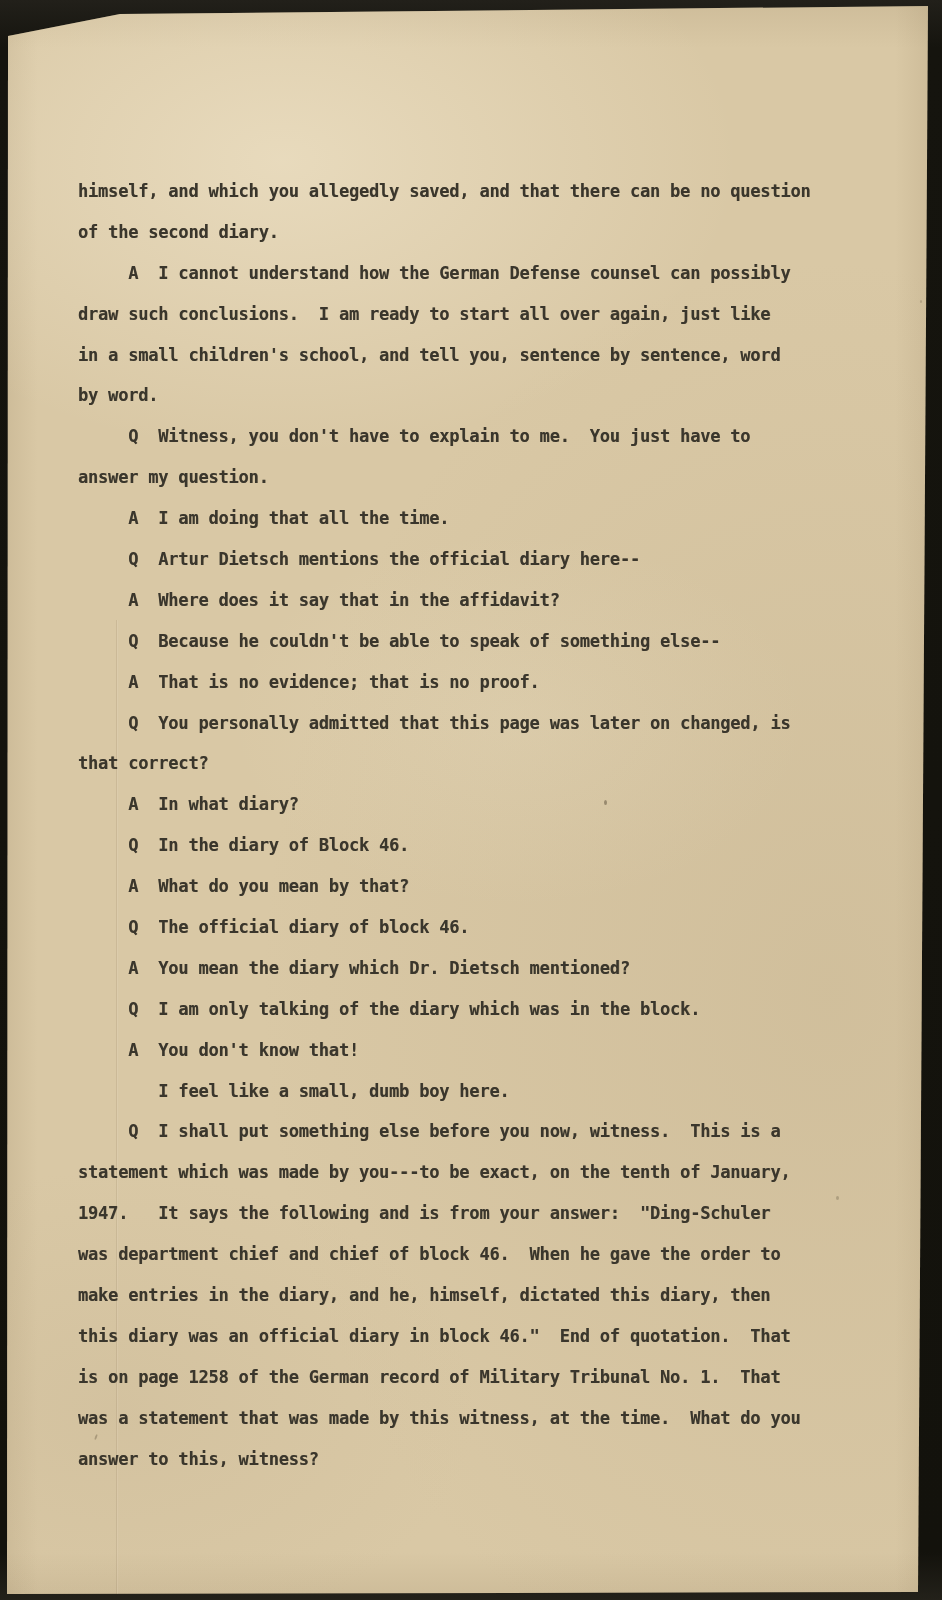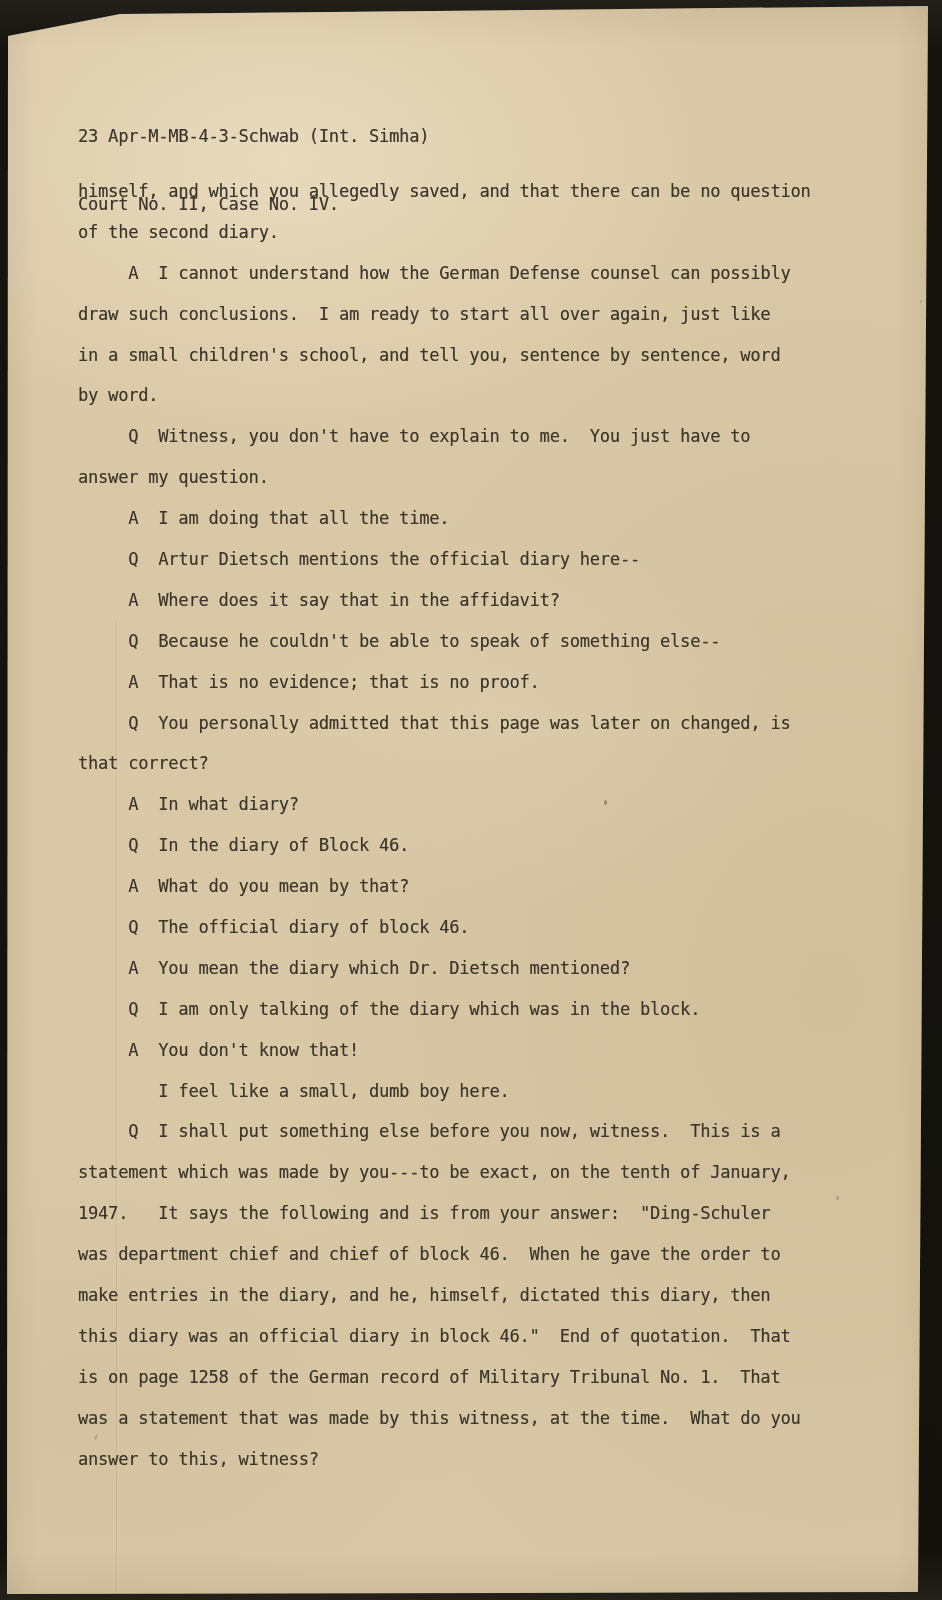--- a/index.html
+++ b/index.html
@@ -56,20 +56,21 @@
     line-height: 22.5px;
     letter-spacing: -0.2px;
   }
   .body-lines {
     position: absolute;
     left: 78px; top: 171px;
     width: 740px;
     font-size: 17px;
     line-height: 40.9px;
     letter-spacing: -0.2px;
+    font-weight: bold;
   }
   .line { height: 40.9px; }
   .page-number {
     position: absolute;
     left: 78px; top: 1466px;
     width: 730px;
     text-align: center;
     font-size: 17px;
     letter-spacing: -0.2px;
   }
@@ -78,21 +79,17 @@
 <body>
 
 <div class="stage">
   <div class="paper">
     <div class="crease"></div>
     <div class="speck s1"></div>
     <div class="speck s2"></div>
     <div class="speck s3"></div>
     <div class="speck s4"></div>
 
-    <div class="doc-header ink">
-      <div>23 Apr-M-MB-4-3-Schwab (Int. Simha)</div>
-      <div>Court No. II, Case No. IV.</div>
-    </div>
 
     <div class="body-lines ink"><div class="line">himself, and which you allegedly saved, and that there can be no question</div><div class="line">of the second diary.</div><div class="line">     A  I cannot understand how the German Defense counsel can possibly</div><div class="line">draw such conclusions.  I am ready to start all over again, just like</div><div class="line">in a small children's school, and tell you, sentence by sentence, word</div><div class="line">by word.</div><div class="line">     Q  Witness, you don't have to explain to me.  You just have to</div><div class="line">answer my question.</div><div class="line">     A  I am doing that all the time.</div><div class="line">     Q  Artur Dietsch mentions the official diary here--</div><div class="line">     A  Where does it say that in the affidavit?</div><div class="line">     Q  Because he couldn't be able to speak of something else--</div><div class="line">     A  That is no evidence; that is no proof.</div><div class="line">     Q  You personally admitted that this page was later on changed, is</div><div class="line">that correct?</div><div class="line">     A  In what diary?</div><div class="line">     Q  In the diary of Block 46.</div><div class="line">     A  What do you mean by that?</div><div class="line">     Q  The official diary of block 46.</div><div class="line">     A  You mean the diary which Dr. Dietsch mentioned?</div><div class="line">     Q  I am only talking of the diary which was in the block.</div><div class="line">     A  You don't know that!</div><div class="line">        I feel like a small, dumb boy here.</div><div class="line">     Q  I shall put something else before you now, witness.  This is a</div><div class="line">statement which was made by you---to be exact, on the tenth of January,</div><div class="line">1947.   It says the following and is from your answer:  "Ding-Schuler</div><div class="line">was department chief and chief of block 46.  When he gave the order to</div><div class="line">make entries in the diary, and he, himself, dictated this diary, then</div><div class="line">this diary was an official diary in block 46."  End of quotation.  That</div><div class="line">is on page 1258 of the German record of Military Tribunal No. 1.  That</div><div class="line">was a statement that was made by this witness, at the time.  What do you</div><div class="line">answer to this, witness?</div></div>
 
   </div>
 </div>
 
 </body></html>

